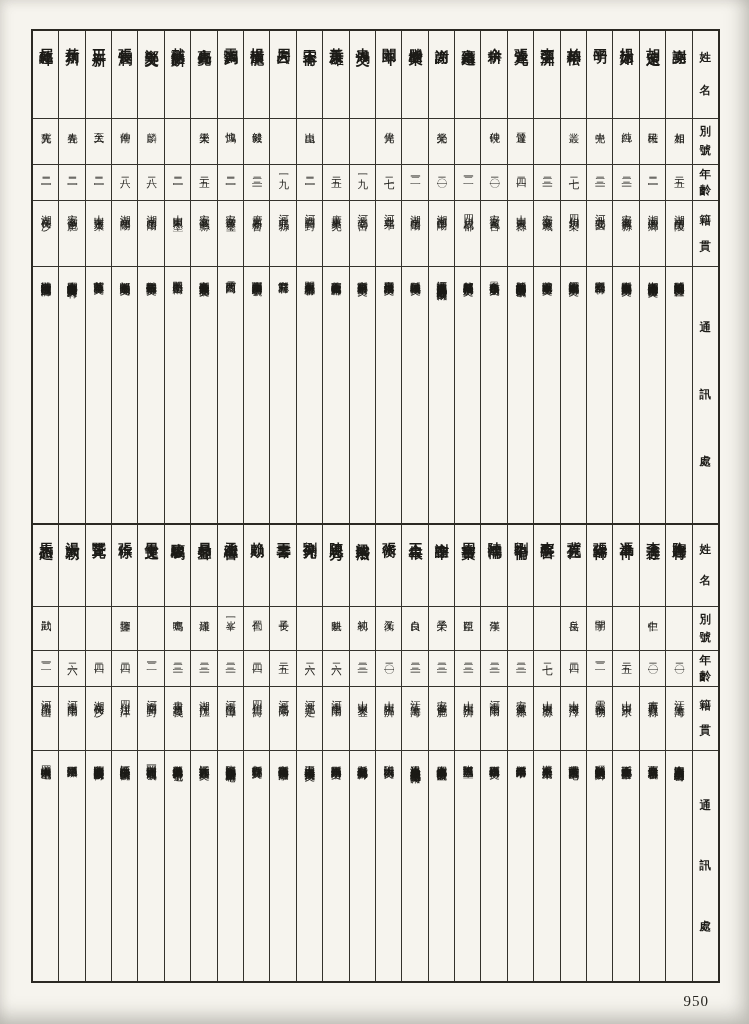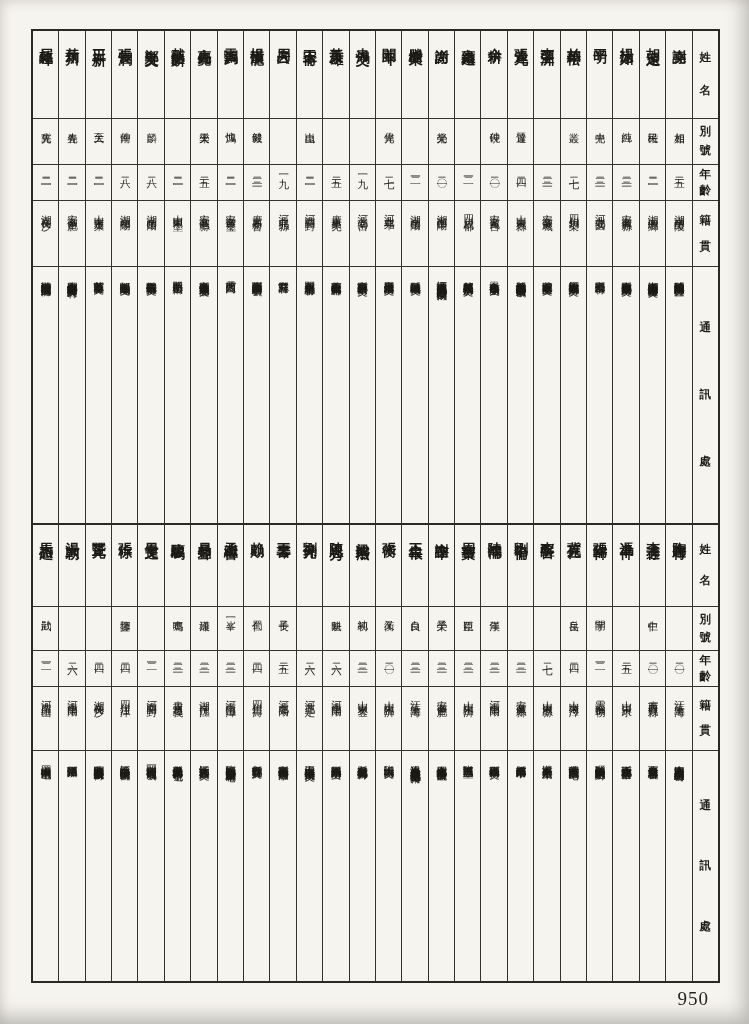--- a/index.html
+++ b/index.html
@@ -53,21 +53,21 @@
   .c-age .vtext    { padding-top:4px; letter-spacing:.1em; }
   .c-origin .vtext { padding-top:5px; letter-spacing:.2em; }
   .c-address .vtext{ padding-top:6px; line-height:1.12; }
   
   .header-col .cell {
     flex-direction:column; justify-content:space-evenly; align-items:center;
   }
   .hchar { font-size:11.5px; font-weight:bold; line-height:1; }
   .page-number {
     position:absolute; right:40px; bottom:14px;
-    font-size:19px; letter-spacing:1px;
+    font-size:15px; letter-spacing:1px;
     color:#26241f;
   }
 </style>
 </head>
 <body>
 
 <div class="paper">
   <div class="sheet">
     <div class="band" id="band-top">
         <div class="col header-col">

